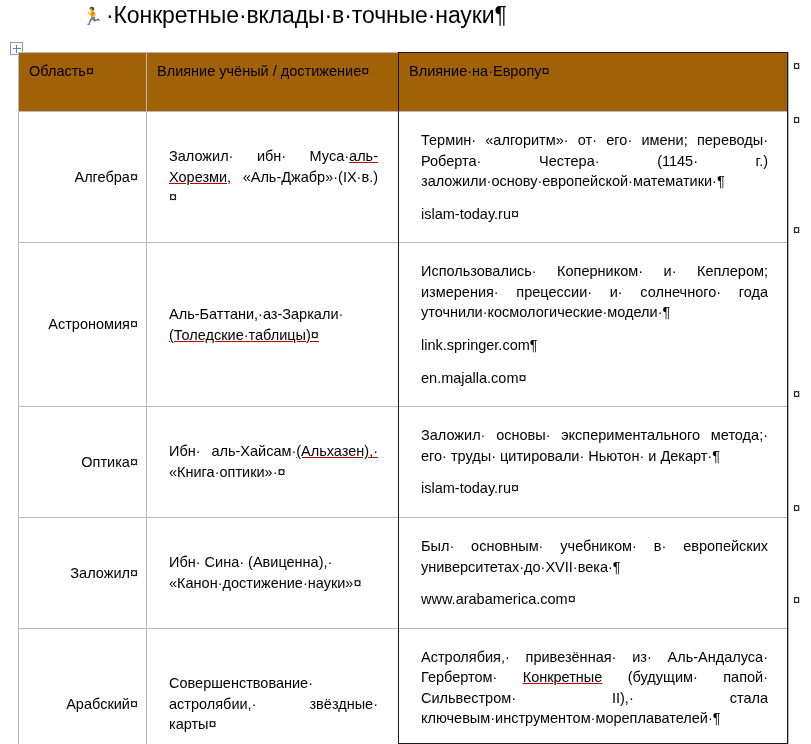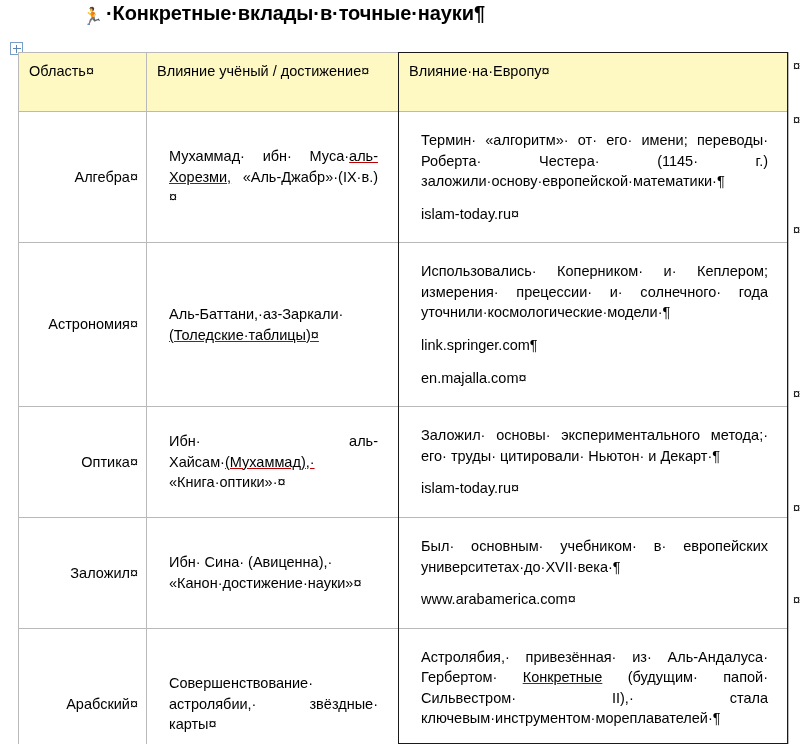--- a/index.html
+++ b/index.html
@@ -38,22 +38,22 @@
     height: 22px;
     font-size: 17px;
     line-height: 22px;
     text-align: center;
     color: #000;
   }
   .heading-text {
     position: absolute;
     left: 106px;
     top: 2px;
-    font-size: 20px;
-    font-weight: bold;
+    font-size: 23px;
+    font-weight: normal;
     letter-spacing: -0.1px;
     white-space: nowrap;
     color: #000;
   }
   
   .table-wrap {
     position: absolute;
     left: 18px;
     top: 52px;
     width: 770px;
@@ -70,21 +70,21 @@
     padding: 6px 8px 6px 10px;
     font-size: 14.5px;
     line-height: 1.42;
     color: #000;
   }
   col.c1 { width: 128px; }
   col.c2 { width: 252px; }
   col.c3 { width: 390px; }
 
   tr.header-row td {
-    background: #fef9c3;
+    background: #a16207;
     height: 44px;
     vertical-align: top;
     padding-top: 8px;
   }
   
   .col3-box {
     position: absolute;
     left: 398px;
     top: 52px;
     width: 390px;
@@ -167,21 +167,21 @@
       <tbody>
         <tr class="header-row">
           <td>Область¤</td>
           <td class="just">Влияние     учёный   /  достижение¤</td>
           <td>Влияние·на·Европу¤</td>
         </tr>
 
         <tr>
           <td class="c1cell">Алгебра¤</td>
           <td class="just">
-            <p class="cellpara"><span>Мухаммад·   ибн·   Муса·</span><span class="redund">аль-Хорезми,</span><span>   «Аль-Джабр»·(IX·в.)¤</span></p>
+            <p class="cellpara"><span>Заложил·   ибн·   Муса·</span><span class="redund">аль-Хорезми,</span><span>   «Аль-Джабр»·(IX·в.)¤</span></p>
           </td>
           <td class="just">
             <p class="cellpara">Термин·   «алгоритм»·   от·   его·   имени;  переводы·  Роберта·  Честера·  (1145·  г.)  заложили·основу·европейской·математики·¶</p>
             <p class="cellpara plainlink">islam-today.ru¤</p>
           </td>
         </tr>
 
         <tr>
           <td class="c1cell">Астрономия¤</td>
           <td class="just">
@@ -190,21 +190,21 @@
           <td class="just">
             <p class="cellpara">Использовались·  Коперником·  и·  Кеплером;  измерения·  прецессии·  и·  солнечного·  года  уточнили·космологические·модели·¶</p>
             <p class="cellpara plainlink">link.springer.com¶</p>
             <p class="cellpara plainlink">en.majalla.com¤</p>
           </td>
         </tr>
 
         <tr>
           <td class="c1cell">Оптика¤</td>
           <td class="just">
-            <p class="cellpara"><span>Ибн·        аль-Хайсам·</span><span class="redund">(Мухаммад),·</span><span>        «Книга·оптики»·¤</span></p>
+            <p class="cellpara"><span>Ибн·        аль-Хайсам·</span><span class="redund">(Альхазен),·</span><span>        «Книга·оптики»·¤</span></p>
           </td>
           <td class="just">
             <p class="cellpara">Заложил·   основы·   экспериментального  метода;·  его·  труды·  цитировали·  Ньютон·  и  Декарт·¶</p>
             <p class="cellpara plainlink">islam-today.ru¤</p>
           </td>
         </tr>
 
         <tr>
           <td class="c1cell">Заложил¤</td>
           <td class="just">

